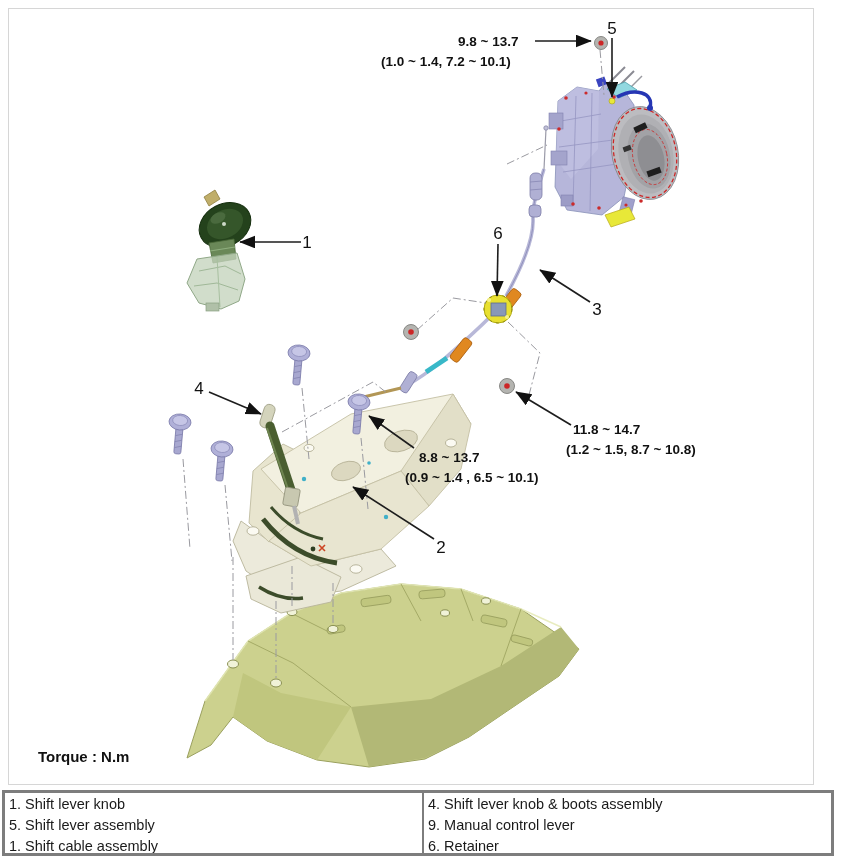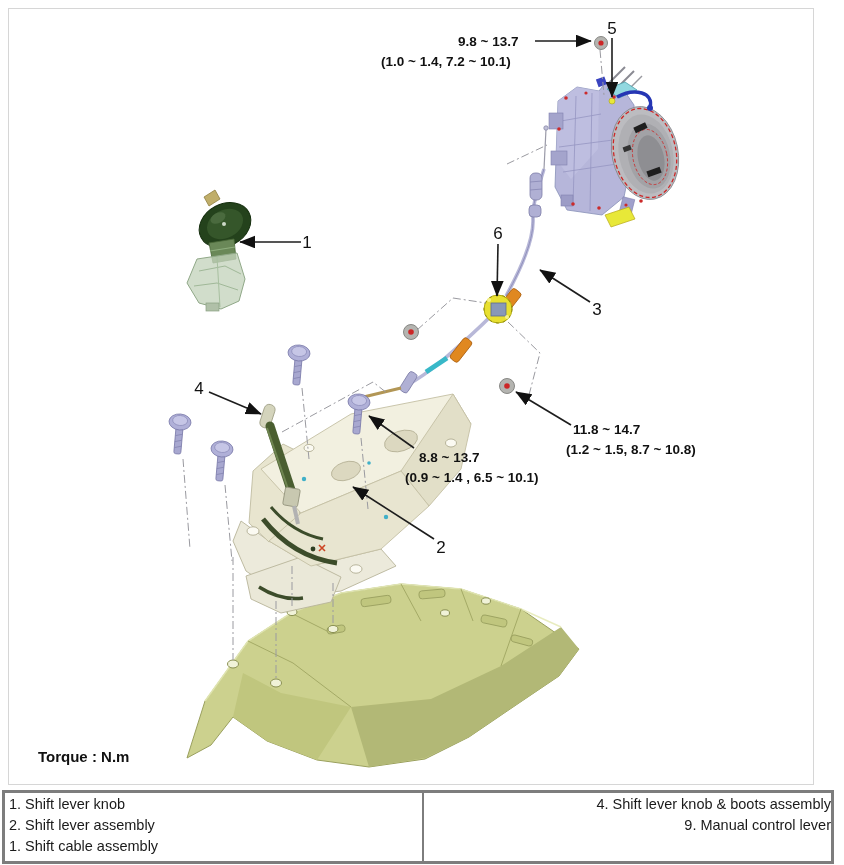--- a/index.html
+++ b/index.html
@@ -1,26 +1,26 @@
 <!DOCTYPE html>
 <html><head>
 <meta charset="utf-8">
 <style>
   html,body{margin:0;padding:0;background:#fff;width:844px;height:865px;
     font-family:"Liberation Sans", sans-serif;color:#1a1a1a;}
   .stage{position:relative;width:844px;height:865px;background:#fff;overflow:hidden;}
   .diagram-box{position:absolute;left:8px;top:8px;width:804px;height:775px;
     border:1px solid #d6d6d6;background:#fff;}
   .diagram-box svg{position:absolute;left:0;top:0;}
-  .legend-table{position:absolute;left:2px;top:790px;width:832px;height:74px;
+  .legend-table{position:absolute;left:2px;top:790px;width:832px;height:66px;
     border:3px solid #7d7d7d;background:#fff;display:flex;box-sizing:border-box;}
   .legend-cell{padding:1px 0 0 4px;font-size:14.5px;line-height:21px;white-space:nowrap;overflow:hidden;}
   .legend-cell.left{width:413px;flex:0 0 413px;}
   .legend-divider{width:2px;background:#7d7d7d;flex:0 0 2px;}
-  .legend-cell.right{flex:1;text-align:right;}
+  .legend-cell.right{flex:1;}
   text.callout{font-size:17px;font-weight:500;fill:#111;}
   text.torque{font-size:13.5px;font-weight:bold;fill:#111;}
   text.note{font-size:15px;font-weight:bold;fill:#111;}
   .ph{fill:none;stroke:#9a9aa0;stroke-width:1;stroke-dasharray:8 3 2 3;}
   .lead{fill:none;stroke:#1d1d1d;stroke-width:1.6;}
 </style>
 </head>
 <body>
 
 <div class="stage">
@@ -274,23 +274,24 @@
         <text class="torque" x="565" y="453">(1.2 ~ 1.5, 8.7 ~ 10.8)</text>
       </g>
 
       <text class="note" x="37" y="761">Torque : N.m</text>
     </svg>
   </div>
 
   <div class="legend-table">
     <div class="legend-cell left">
       <div>1. Shift lever knob</div>
-      <div>2. Shift lever assembly</div>
+      <div>5. Shift lever assembly</div>
       <div>1. Shift cable assembly</div>
     </div>
     <div class="legend-divider"></div>
     <div class="legend-cell right">
       <div>4. Shift lever knob &amp; boots assembly</div>
       <div>9. Manual control lever</div>
+      <div>6. Retainer</div>
     </div>
   </div>
 
 </div>
 
 </body></html>

